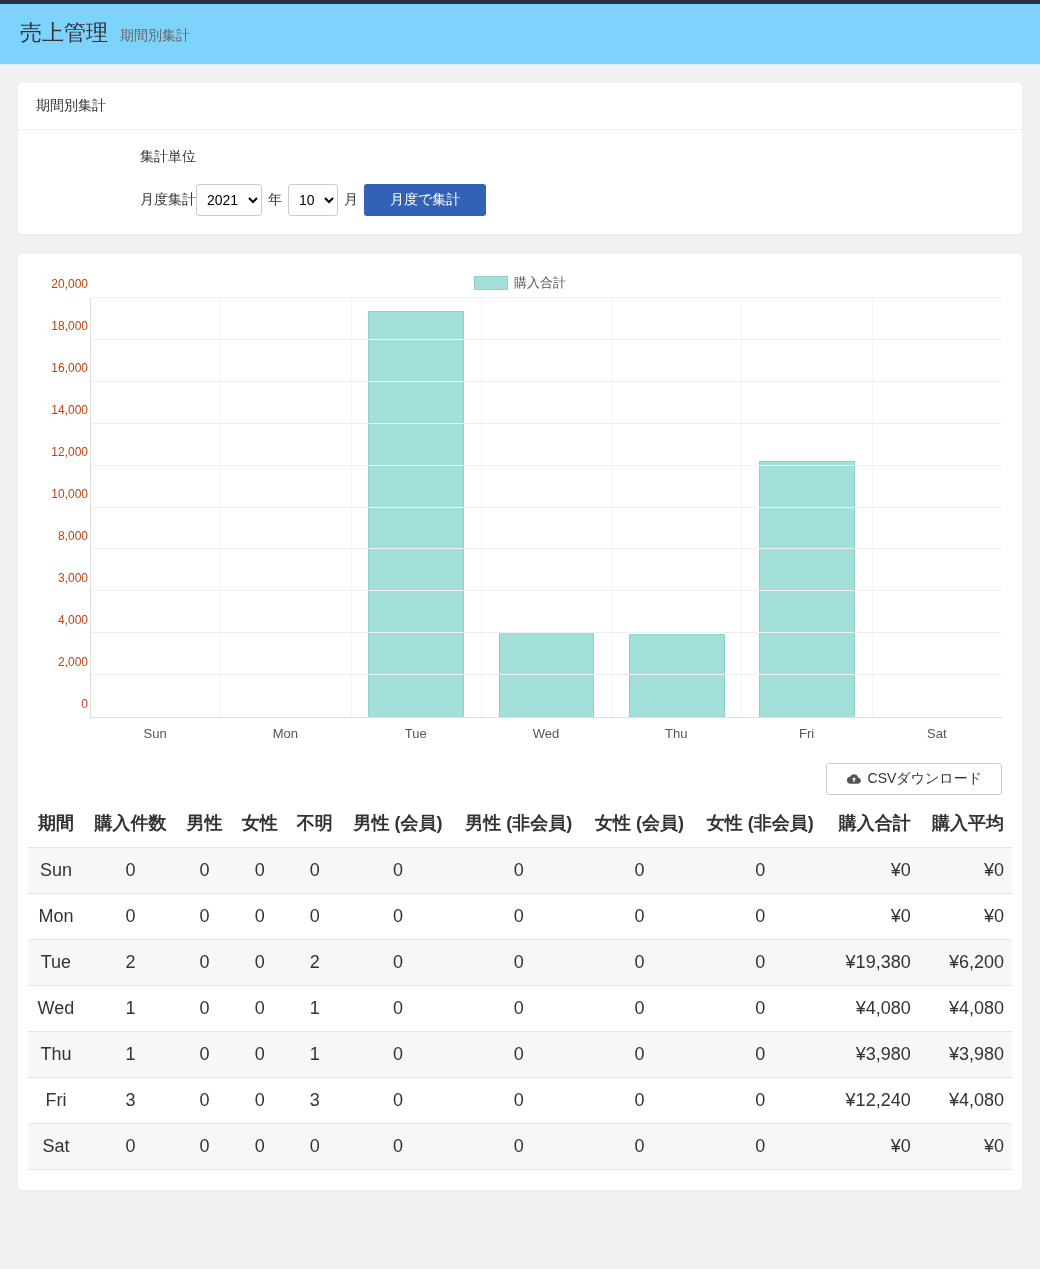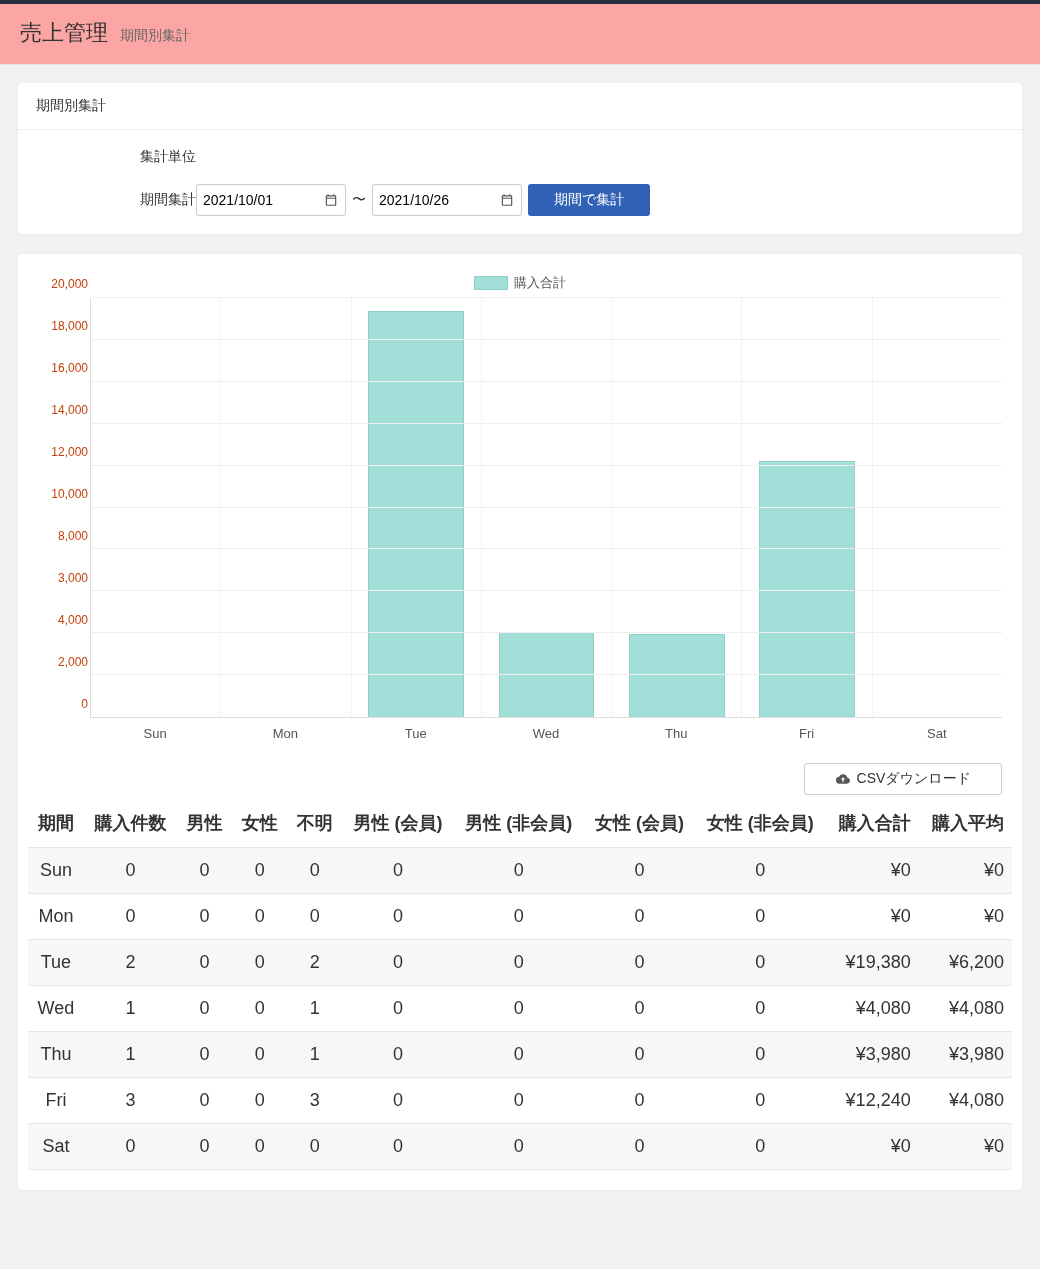--- a/index.html
+++ b/index.html
@@ -5,21 +5,21 @@
   * { box-sizing: border-box; }
   body {
     margin: 0;
     font-family: -apple-system, "Helvetica Neue", Arial, "Hiragino Kaku Gothic ProN", "Hiragino Sans", Meiryo, sans-serif;
     background: #f0f1f3;
     color: #333;
     font-size: 14px;
   }
   .topbar { height: 4px; background: #252f3d; }
   .page-header {
-    background: #fca5a5;
+    background: #7dd3fc;
     padding: 14px 20px 16px;
     border-bottom: 1px solid #e5e5e5;
   }
   .page-header h1 {
     display: inline;
     font-size: 22px;
     font-weight: 500;
     margin: 0;
   }
   .page-header .sub {
@@ -100,21 +100,21 @@
     height: 32px;
     padding: 0 26px;
     border-radius: 3px;
     font-size: 14px;
     cursor: pointer;
   }
   .btn.outline {
     background: #fff;
     color: #333;
     border: 1px solid #ccc;
-    padding: 0 30px;
+    padding: 0 19px;
   }
   .chart-panel { padding: 20px 20px 10px; }
   .legend {
     display: flex;
     justify-content: center;
     align-items: center;
     gap: 6px;
     font-size: 13px;
     color: #555;
     margin-bottom: 6px;
@@ -218,40 +218,35 @@
 <div class="content">
 
   <div class="panel">
     <div class="panel-title">期間別集計</div>
     <div class="form-body">
 
       <div class="form-row">
         <div class="form-label">集計単位</div>
       </div>
 
-
       <div class="form-row">
-        <div class="form-label">期間集計</div>
+        <div class="form-label">月度集計</div>
         <div class="form-controls">
-          <span class="date-wrap">
-            <input class="date" value="2021/10/01" style="">
-            <svg class="cal-icon" viewBox="0 0 24 24" fill="#555">
-                <path d="M19 4h-1V2h-2v2H8V2H6v2H5a2 2 0 0 0-2 2v14a2 2 0 0 0 2 2h14a2 2 0 0 0 2-2V6a2 2 0 0 0-2-2zm0 16H5V10h14v10zM5 8V6h14v2H5z"></path>
-              </svg>
-          </span>
-          <span class="unit">〜</span>
-          <span class="date-wrap">
-            <input class="date" value="2021/10/26" style="">
-            <svg class="cal-icon" viewBox="0 0 24 24" fill="#555">
-                <path d="M19 4h-1V2h-2v2H8V2H6v2H5a2 2 0 0 0-2 2v14a2 2 0 0 0 2 2h14a2 2 0 0 0 2-2V6a2 2 0 0 0-2-2zm0 16H5V10h14v10zM5 8V6h14v2H5z"></path>
-              </svg>
-          </span>
-          <button class="btn">期間で集計</button>
+          <select>
+            <option>2021</option>
+          </select>
+          <span class="unit">年</span>
+          <select>
+            <option>10</option>
+          </select>
+          <span class="unit">月</span>
+          <button class="btn">月度で集計</button>
         </div>
       </div>
+
 
     </div>
   </div>
 
   <div class="panel">
     <div class="chart-panel">
       <div class="legend">
         <span class="swatch"></span>
         <span>購入合計</span>
       </div>

